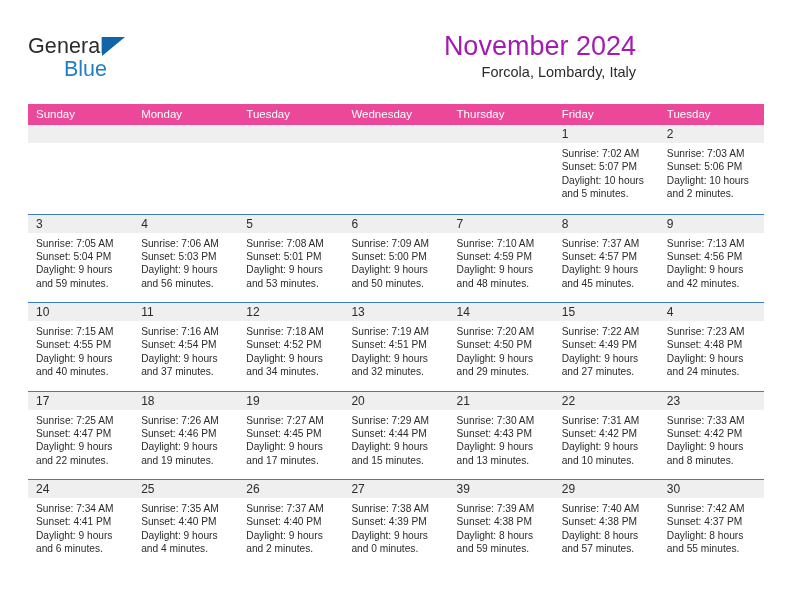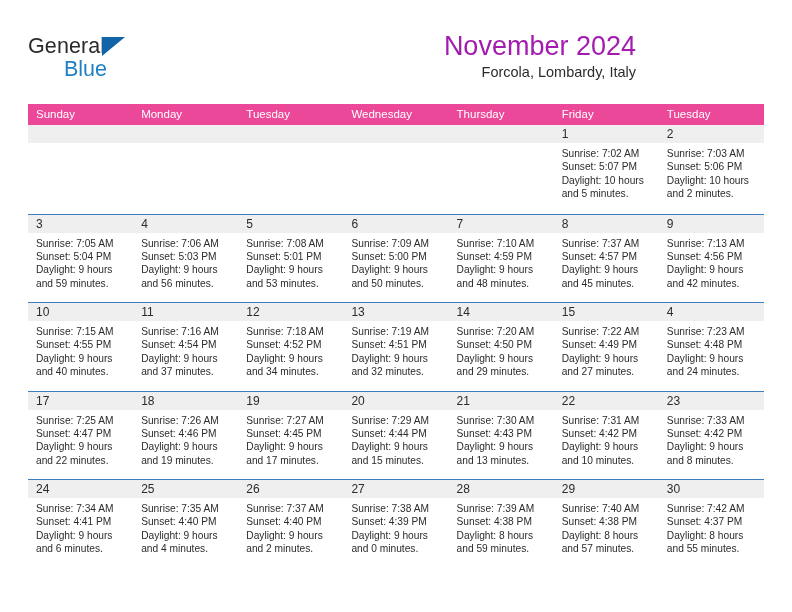--- a/index.html
+++ b/index.html
@@ -402,21 +402,21 @@
           </div>
           <div class="cell">
             <div class="daynum-band">27</div>
             <div class="info">
               <div>Sunrise: 7:38 AM</div>
               <div>Sunset: 4:39 PM</div>
               <div class="dl-wrap">Daylight: 9 hours and 0 minutes.</div>
             </div>
           </div>
           <div class="cell">
-            <div class="daynum-band">28</div>
+            <div class="daynum-band">39</div>
             <div class="info">
               <div>Sunrise: 7:39 AM</div>
               <div>Sunset: 4:38 PM</div>
               <div class="dl-wrap">Daylight: 8 hours and 59 minutes.</div>
             </div>
           </div>
           <div class="cell">
             <div class="daynum-band">29</div>
             <div class="info">
               <div>Sunrise: 7:40 AM</div>

